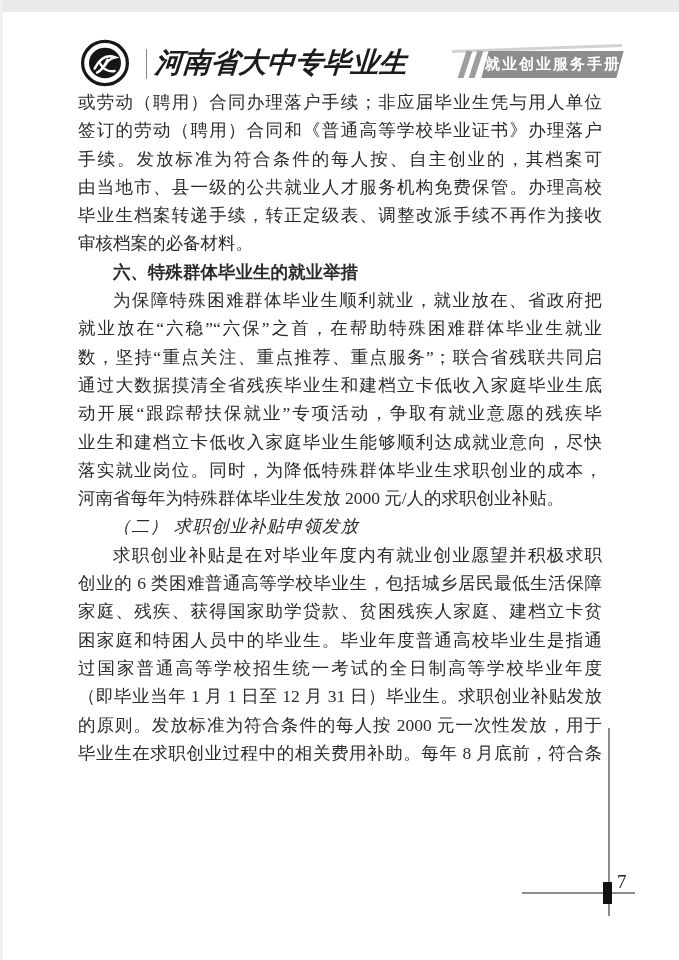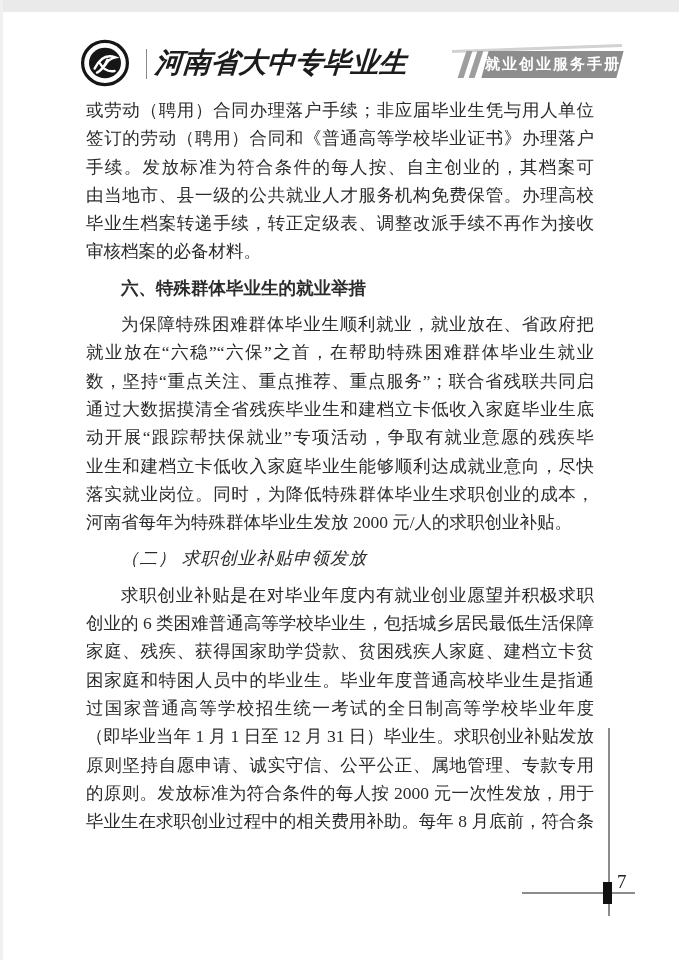--- a/index.html
+++ b/index.html
@@ -21,21 +21,21 @@
   .badge-slash.s1{left:462px;}
   .badge-slash.s2{left:473px;}
   .badge-box{position:absolute;left:485px;top:51px;width:135px;height:27px;background:#8d8d8d;
     transform:skewX(-15deg);display:flex;align-items:center;justify-content:center;}
   .badge-box span{transform:skewX(15deg);font-family:"Liberation Sans","DejaVu Sans",sans-serif;
     font-size:15px;font-weight:bold;color:#ffffff;letter-spacing:2px;white-space:nowrap;}
 
   
   .doc-body{position:absolute;left:78px;top:88px;width:524px;color:#2b2b2b;
     font-size:17.5px;line-height:28.3px;}
-  .block{margin:8px;}
+  .block{margin:0;}
   .tline{text-align:justify;text-align-last:justify;}
   .tline.endline{text-align:left;text-align-last:left;}
   .tline.indent{padding-left:35px;text-align:right;}
   .heading .tline{font-weight:bold;}
   .subheading .tline{font-style:italic;letter-spacing:1px;}
 
   
   .foot-vline{position:absolute;left:608px;top:728px;width:2px;height:188px;background:#8c8c8c;}
   .foot-hline{position:absolute;left:522px;top:892px;width:113px;height:2px;background:#8c8c8c;}
   .foot-tick{position:absolute;left:603px;top:882px;width:9px;height:22px;background:#111111;}
@@ -92,21 +92,20 @@
       <div class="block subheading">
         <div class="tline endline indent">（二） 求职创业补贴申领发放</div>
       </div>
       <div class="block paragraph">
         <div class="tline indent">求职创业补贴是在对毕业年度内有就业创业愿望并积极求职</div>
         <div class="tline">创业的 6 类困难普通高等学校毕业生，包括城乡居民最低生活保障</div>
         <div class="tline">家庭、残疾、获得国家助学贷款、贫困残疾人家庭、建档立卡贫</div>
         <div class="tline">困家庭和特困人员中的毕业生。毕业年度普通高校毕业生是指通</div>
         <div class="tline">过国家普通高等学校招生统一考试的全日制高等学校毕业年度</div>
         <div class="tline">（即毕业当年 1 月 1 日至 12 月 31 日）毕业生。求职创业补贴发放</div>
-        <div class="tline">原则坚持自愿申请、诚实守信、公平公正、属地管理、专款专用</div>
         <div class="tline">的原则。发放标准为符合条件的每人按 2000 元一次性发放，用于</div>
         <div class="tline">毕业生在求职创业过程中的相关费用补助。每年 8 月底前，符合条</div>
       </div>
     </div>
 
   <div class="foot-vline"></div>
   <div class="foot-hline"></div>
   <div class="foot-tick"></div>
   <div class="page-num">7</div>
 </div>

